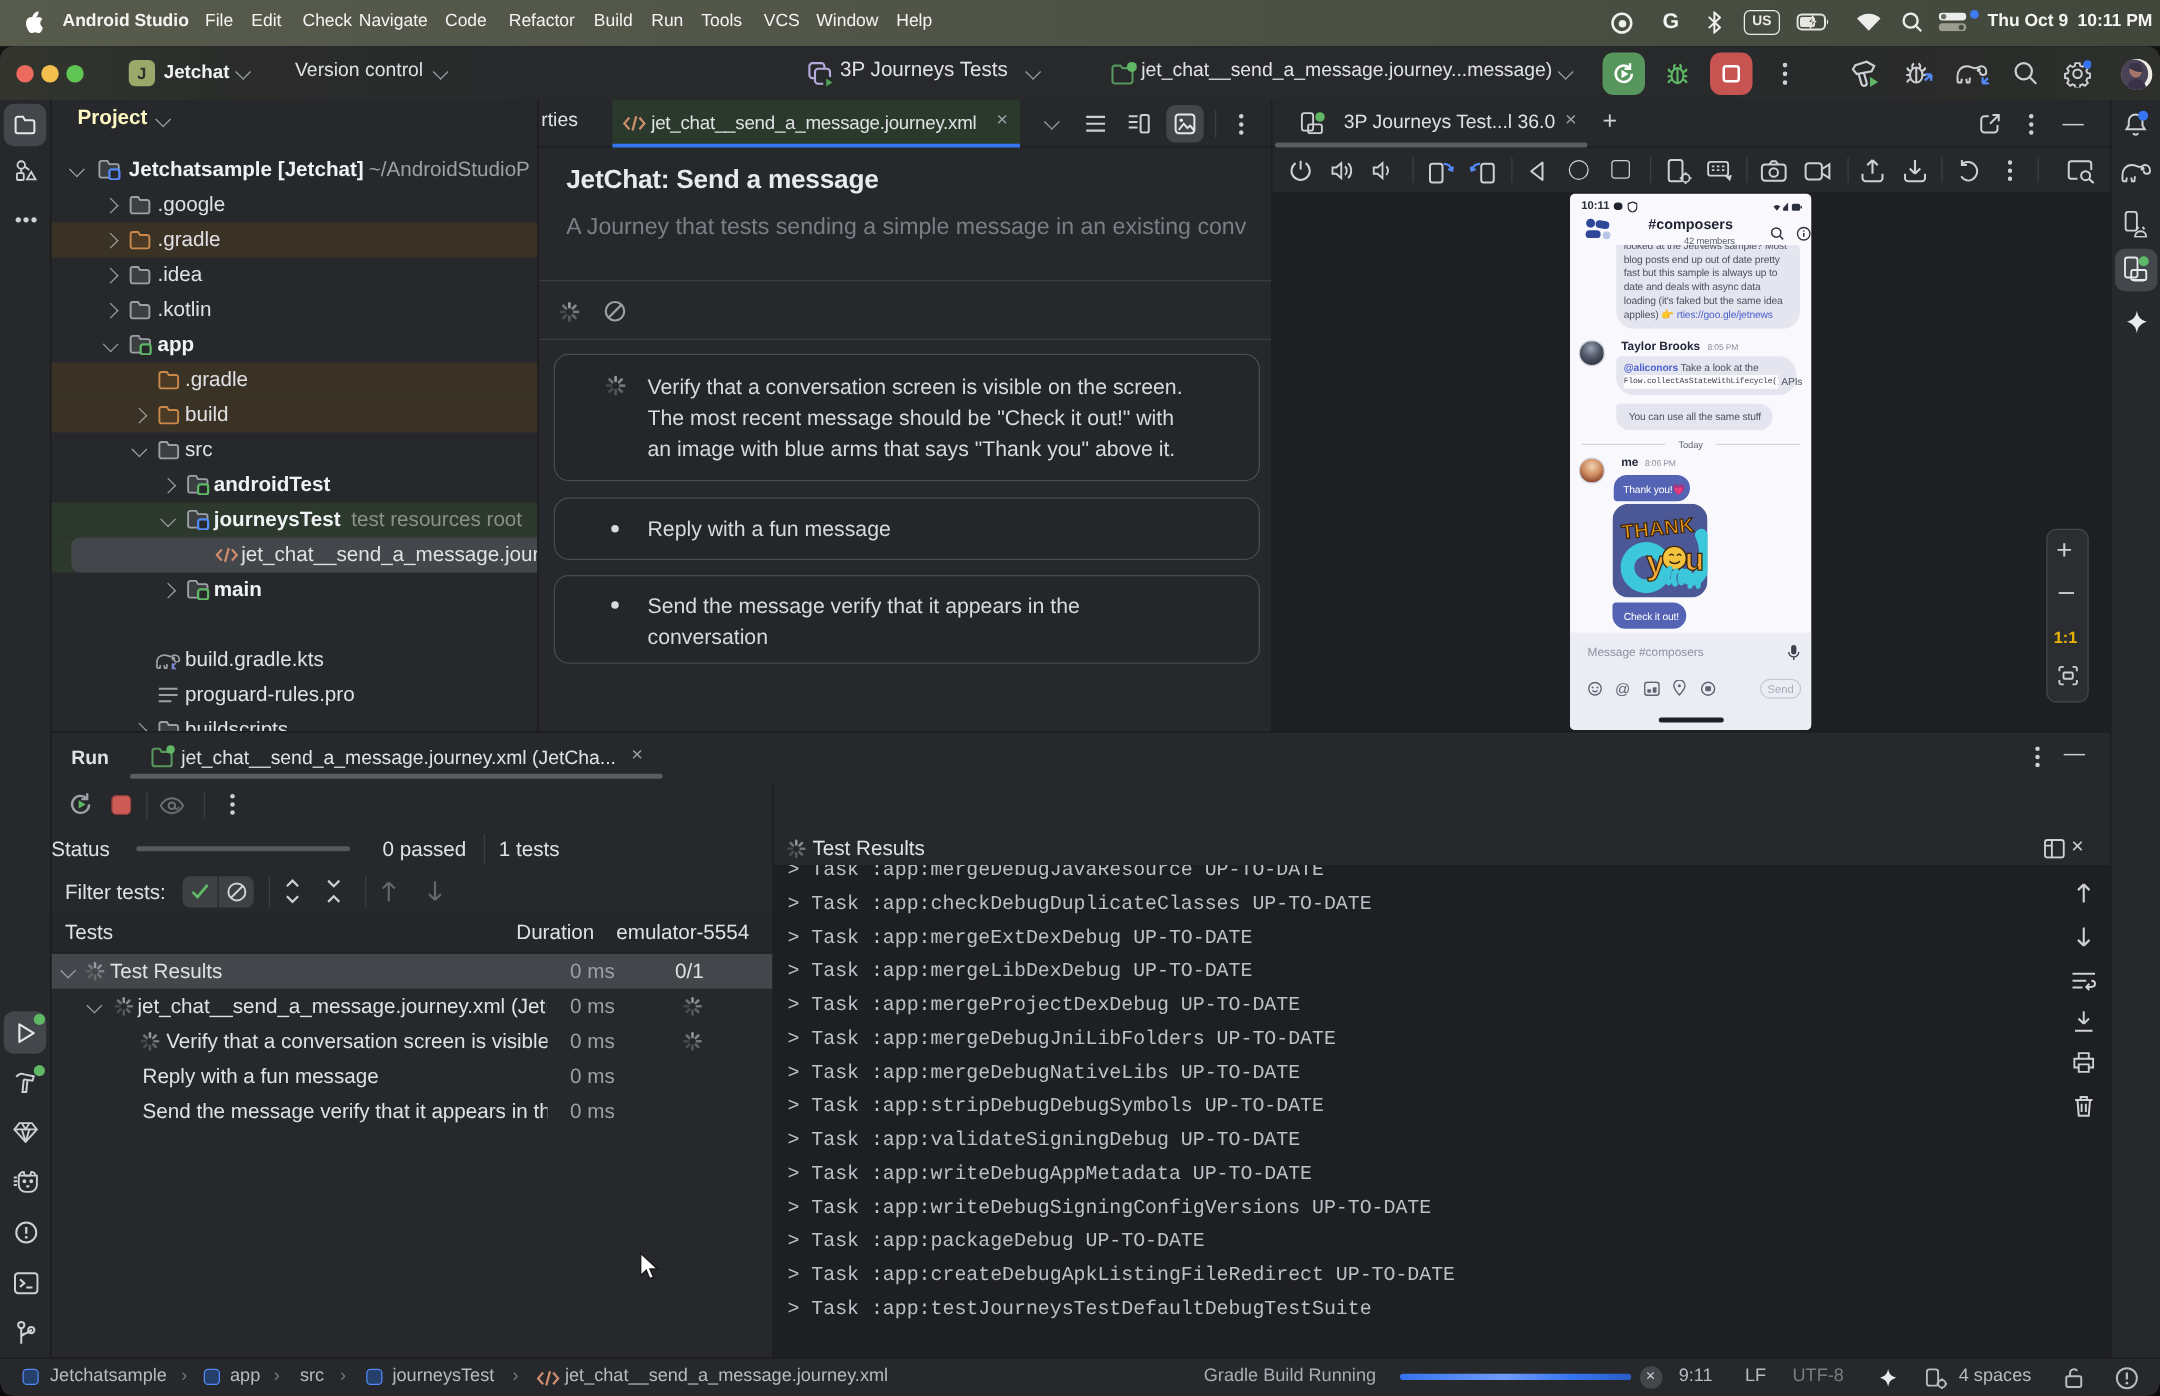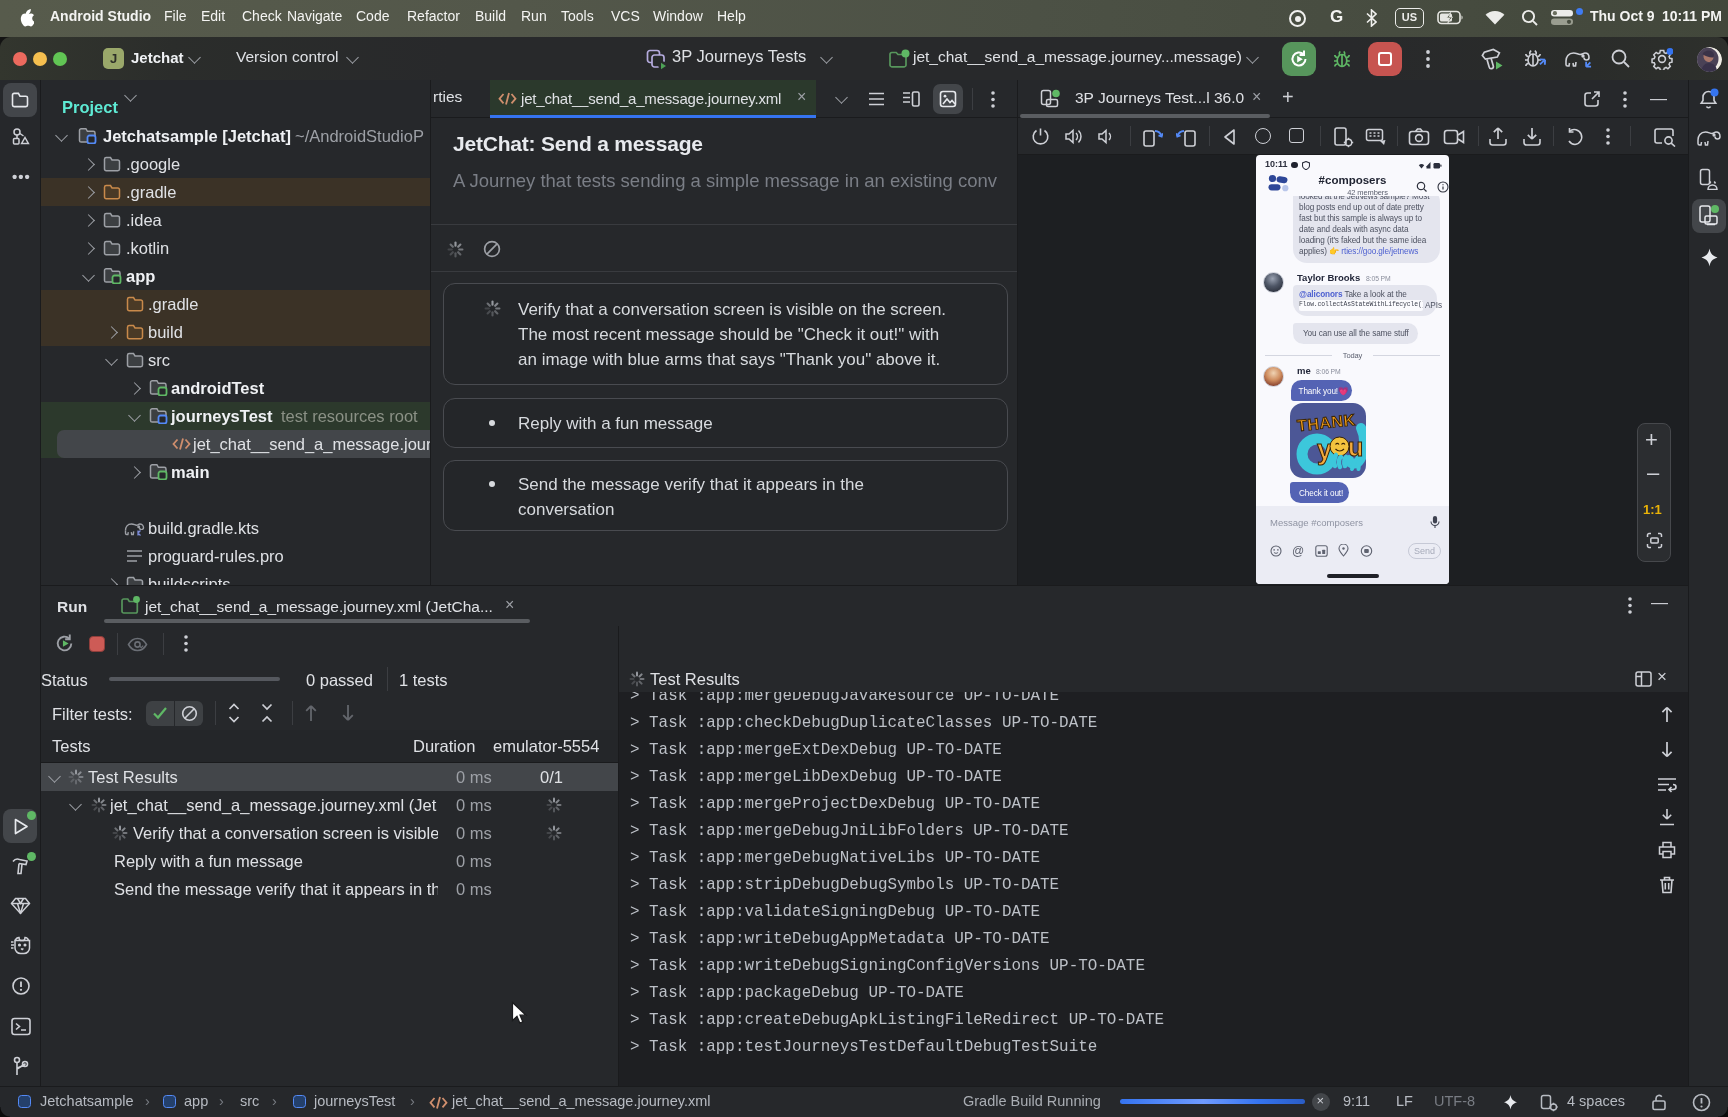--- a/index.html
+++ b/index.html
@@ -269,21 +269,21 @@
         <path d="M9 20.5h8"></path>
       </g>
       <circle cx="17" cy="5" r="4" fill="#5fb865"></circle>
     </svg>
  <svg class="ab" style="left:10px;top:167px" width="21" height="21" viewBox="0 0 21 21">
       <path d="M10.5 1.5c.8 4.8 2.7 7.2 8 8.9-5.3 1.7-7.2 4.1-8 9.1-.8-5-2.7-7.4-8-9.1 5.3-1.7 7.2-4.1 8-8.9z" fill="#e8eaee"></path>
     </svg>
 </div>
 
 <div id="project">
- <div class="ab" style="left:62px;top:18px;font-weight:bold;color:#5eead4">Project</div>
+ <div class="ab" style="left:62px;top:5px;font-weight:bold;color:#fef9c3">Project</div>
  <span class="chev d ab" style="left:126px;top:11px"></span>
 
  <div class="trow" style="top:42px">
       <span class="chev d ab" style="left:16px;top:9px"></span>
   <svg class="ab" style="left:37px;top:5px" width="19" height="17" viewBox="0 0 19 17">
         <path d="M1.5 3.4v10a1.7 1.7 0 001.7 1.7h12.1a1.7 1.7 0 001.7-1.7V6a1.7 1.7 0 00-1.7-1.7H9.4L7.9 1.7H3.2a1.7 1.7 0 00-1.7 1.7z" fill="#3c3f42" stroke="#9da0a6" stroke-width="1.5"></path>
         <rect x="9.5" y="8.5" width="8" height="8" rx="2" fill="#26282b" stroke="#548af7" stroke-width="1.8"></rect>
       </svg>
   <span class="ab" style="left:62px;font-weight:bold;color:#eff1f4">Jetchatsample [Jetchat]</span>
       <span class="ab dim" style="left:254px">~/AndroidStudioP</span>

